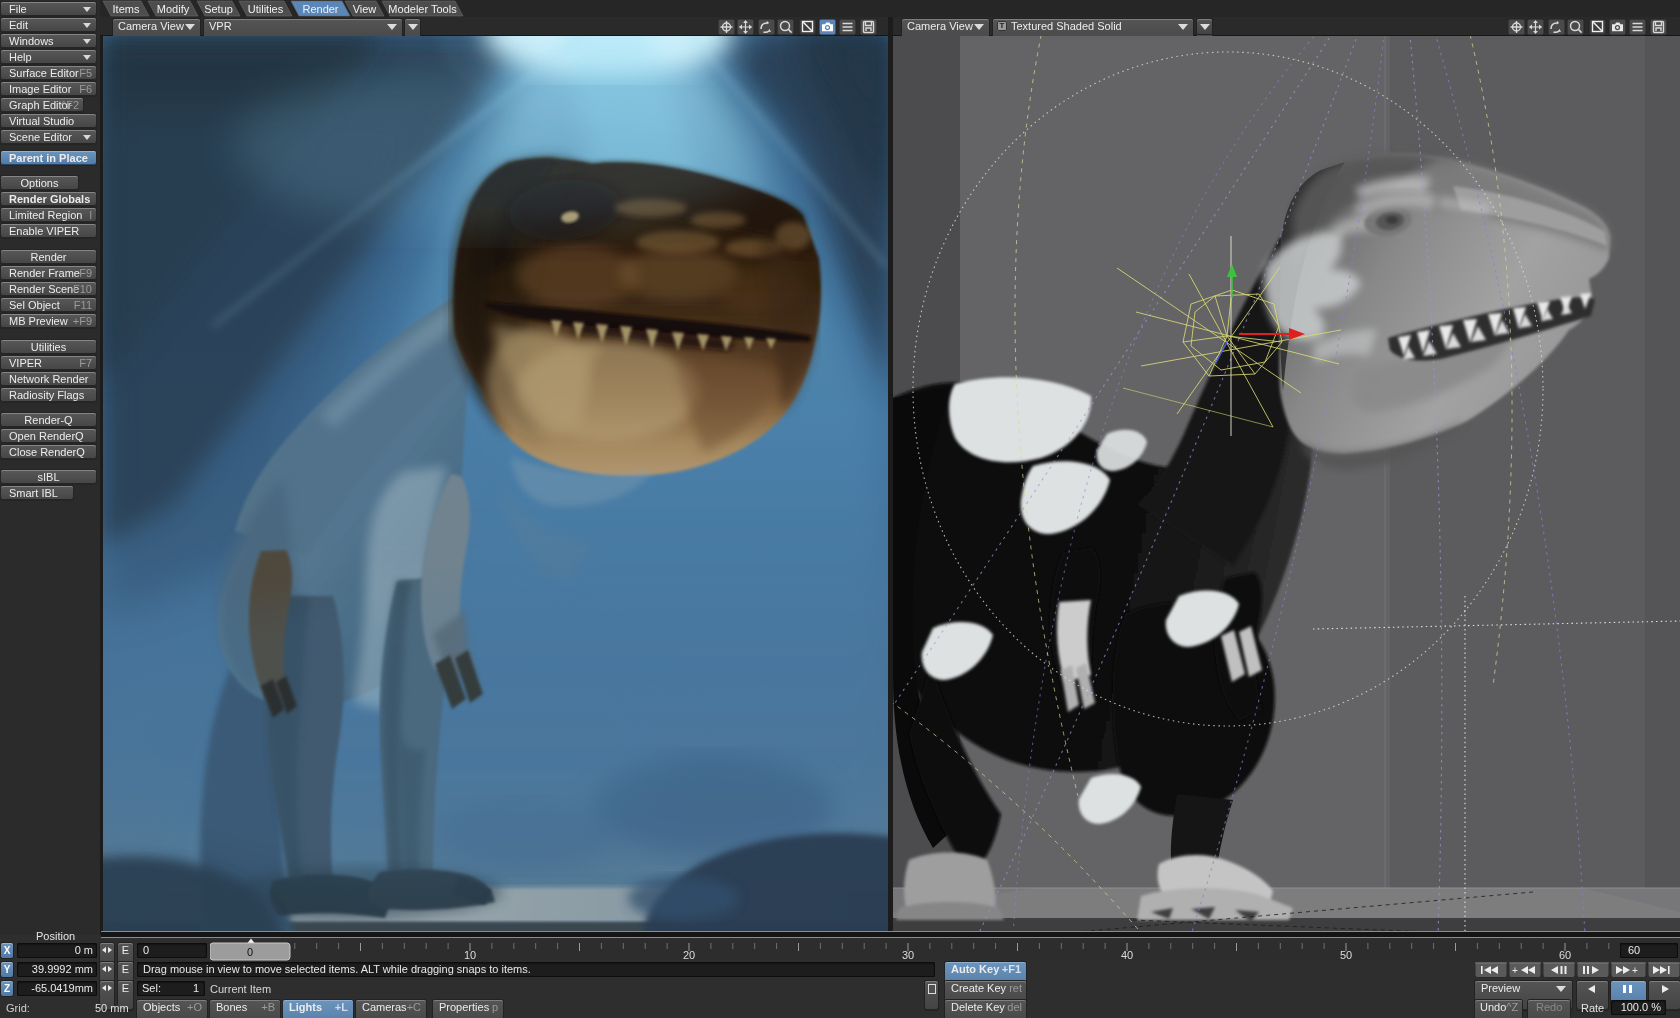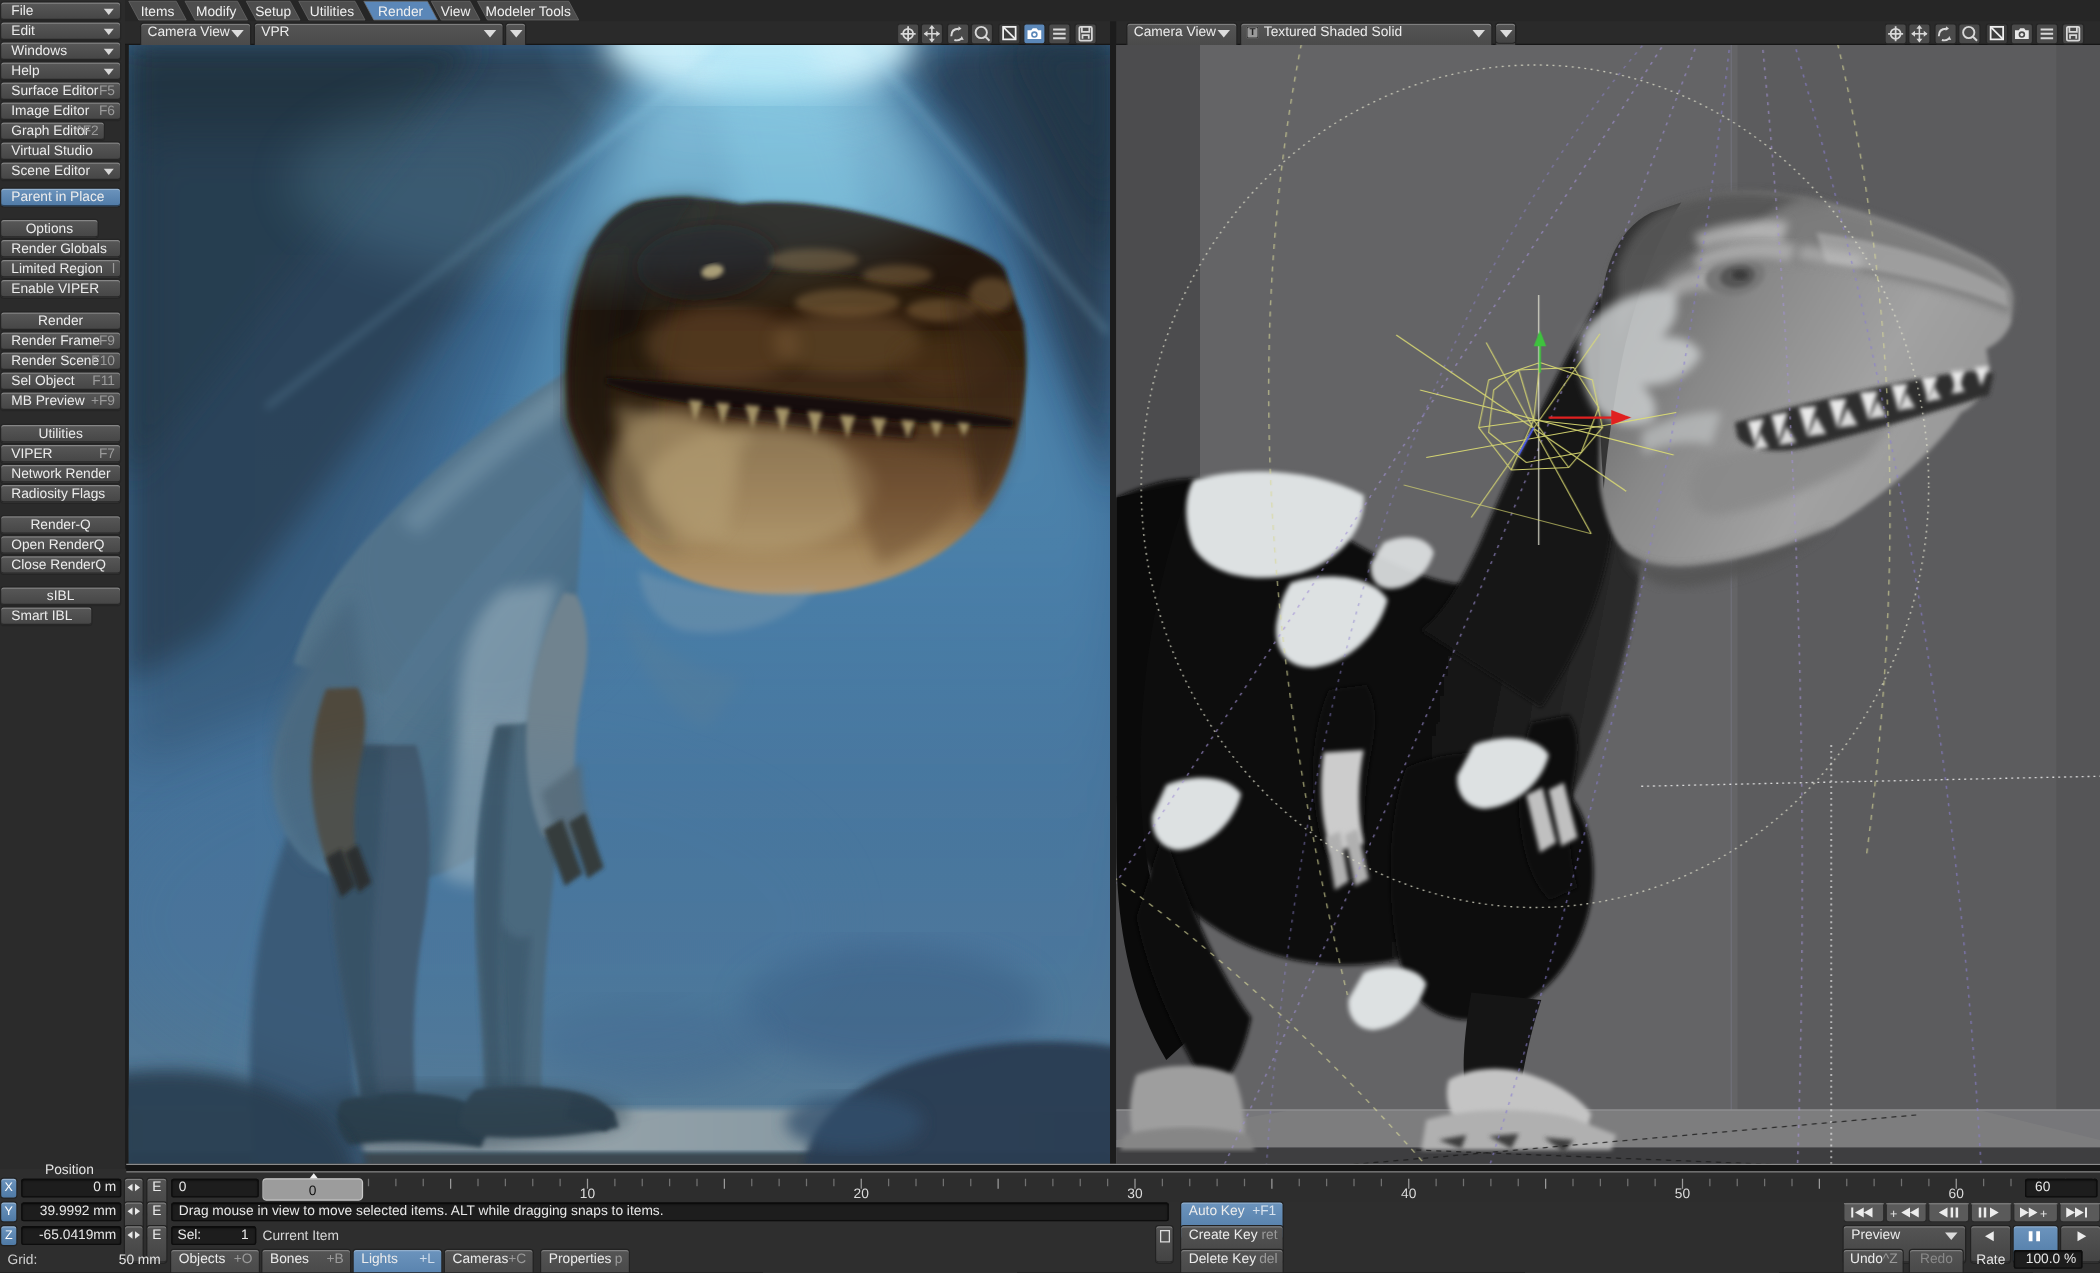--- a/index.html
+++ b/index.html
@@ -3,21 +3,21 @@
 <style>
 html,body{margin:0;padding:0;background:#1e1e1e;}
 #app{position:relative;width:1680px;height:1018px;overflow:hidden;background:#2b2b2b;font-family:"Liberation Sans",sans-serif;}
 .abs{position:absolute;}
 .btn{position:absolute;height:14px;border-radius:2px;background:linear-gradient(#585858,#454545);
  box-shadow:inset 0 1px 0 rgba(255,255,255,.28),inset 0 -1px 0 rgba(0,0,0,.45),0 0 0 1px #252525;
  color:#ececec;font-size:11px;line-height:14px;white-space:nowrap;}
 .btn .sc,.dd .sc{position:absolute;right:4px;color:#9b9b9b;}
 .btn .lb{position:absolute;left:8px;}
 .btn .cn{width:100%;text-align:center;display:block;}
-.blue{background:linear-gradient(#6c94bd,#4f7aa6)!important;}
+.blue{background:linear-gradient(#6c94bd,#4f7aa6)!important;font-weight:bold;}
 .fld{position:absolute;height:15px;background:#1d1d1d;border-radius:2px;box-shadow:inset 0 0 0 1px #0d0d0d, inset 0 1px 2px #000;
  color:#e8e8e8;font-size:11px;line-height:15px;white-space:nowrap;}
 .dd{position:absolute;height:29px;border-radius:2px;background:linear-gradient(#555,#434343);
  box-shadow:inset 0 1px 0 rgba(255,255,255,.25),inset 0 -1px 0 rgba(0,0,0,.4),0 0 0 1px #222;
  color:#ececec;font-size:11px;line-height:15px;white-space:nowrap;}
 .tx{position:absolute;font-size:11px;color:#e4e4e4;white-space:nowrap;}
 </style></head><body>
 <div id="app">
 <div class="abs" style="left:0;top:0;width:100px;height:1018px;background:#2b2b2b"></div>
 <div class="btn" style="left:1px;top:2px;width:95px;">
@@ -54,21 +54,21 @@
     <div class="btn" style="left:1px;top:130px;width:95px;">
       <span class="lb">Scene Editor</span>
       <span style="position:absolute;right:5px;top:5px;width:0;height:0;border-left:4px solid transparent;border-right:4px solid transparent;border-top:5px solid #d8d8d8"></span>
     </div>
     <div class="btn blue" style="left:1px;top:151px;width:95px;">
       <span class="lb">Parent in Place</span>
     </div>
     <div class="btn" style="left:1px;top:176px;width:77px;">
       <span class="cn">Options</span>
     </div>
-    <div class="btn" style="left:1px;top:192px;width:95px;">
+    <div class="btn" style="left:1px;top:192px;width:95px;font-weight:bold;">
       <span class="lb">Render Globals</span>
     </div>
     <div class="btn" style="left:1px;top:208px;width:95px;">
       <span class="lb">Limited Region</span>
       <span class="sc">l</span>
     </div>
     <div class="btn" style="left:1px;top:224px;width:95px;">
       <span class="lb">Enable VIPER</span>
     </div>
     <div class="btn" style="left:1px;top:250px;width:95px;">

